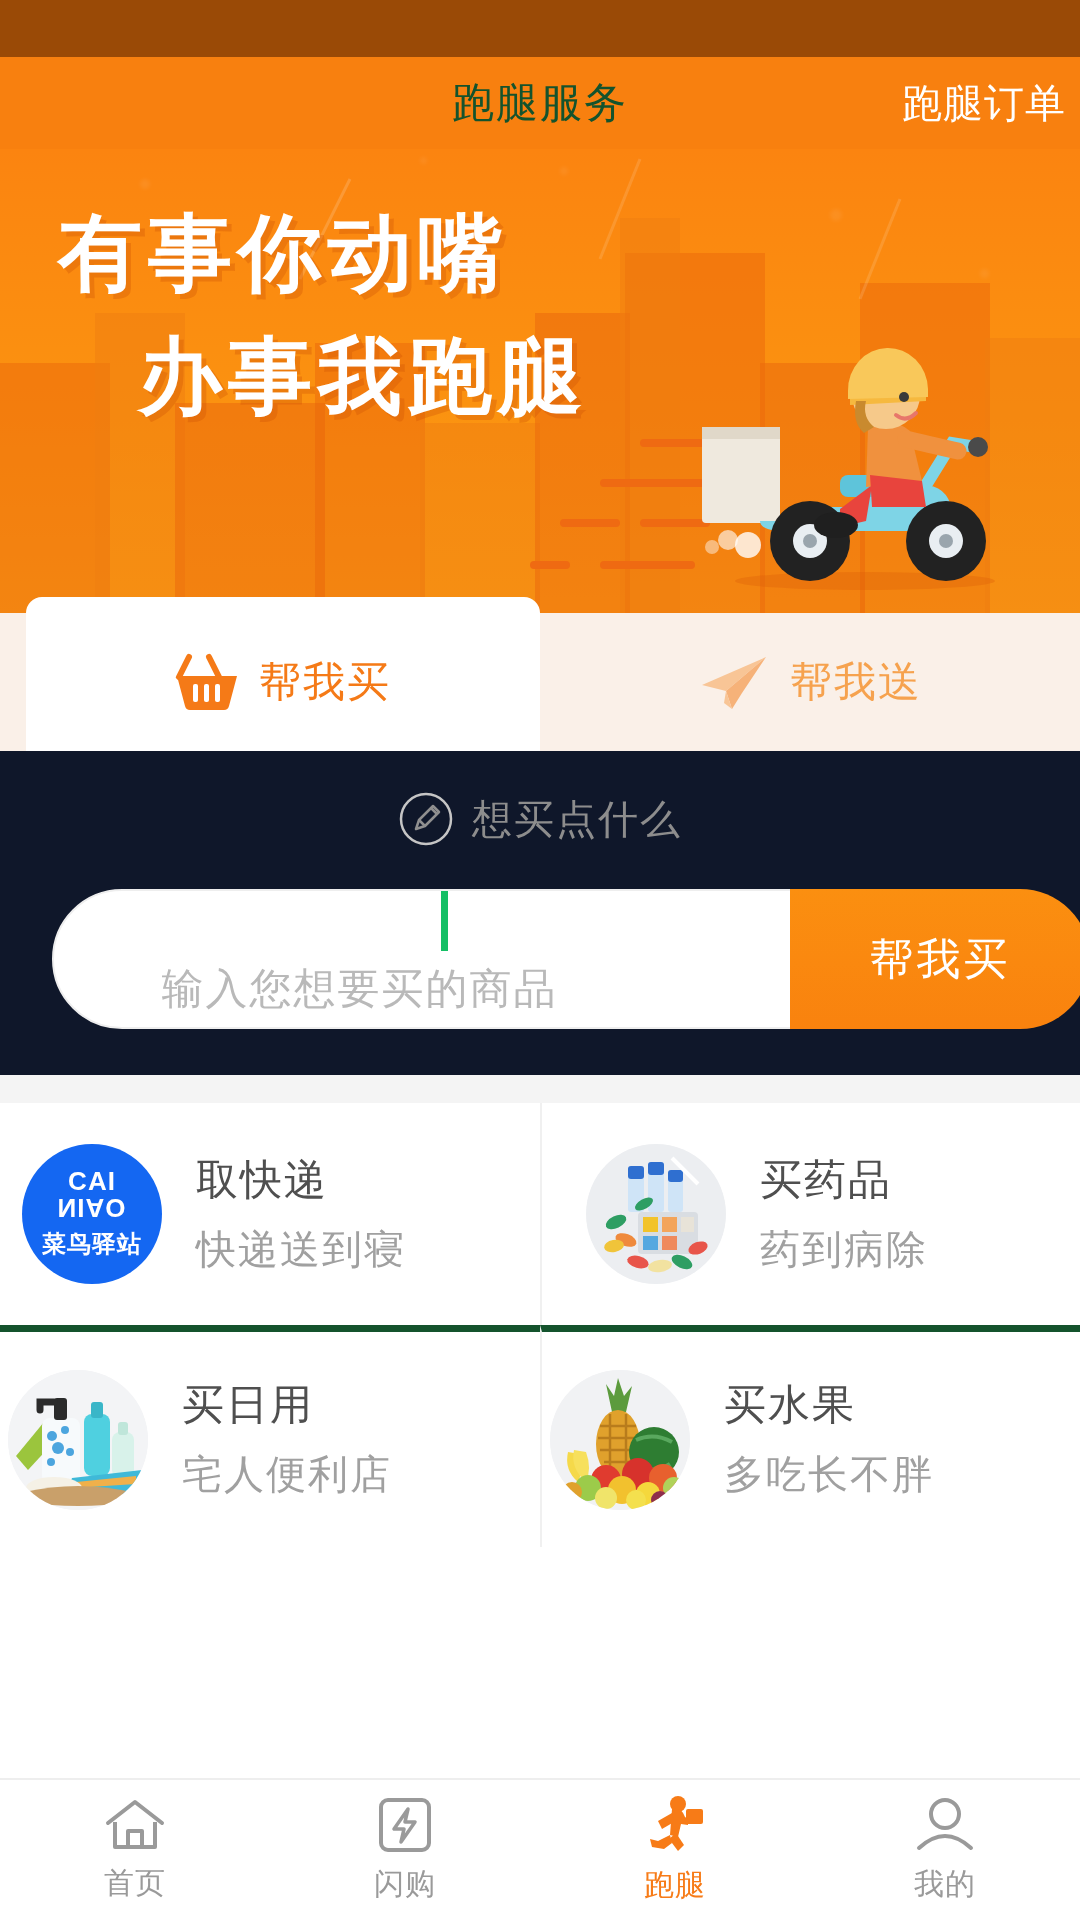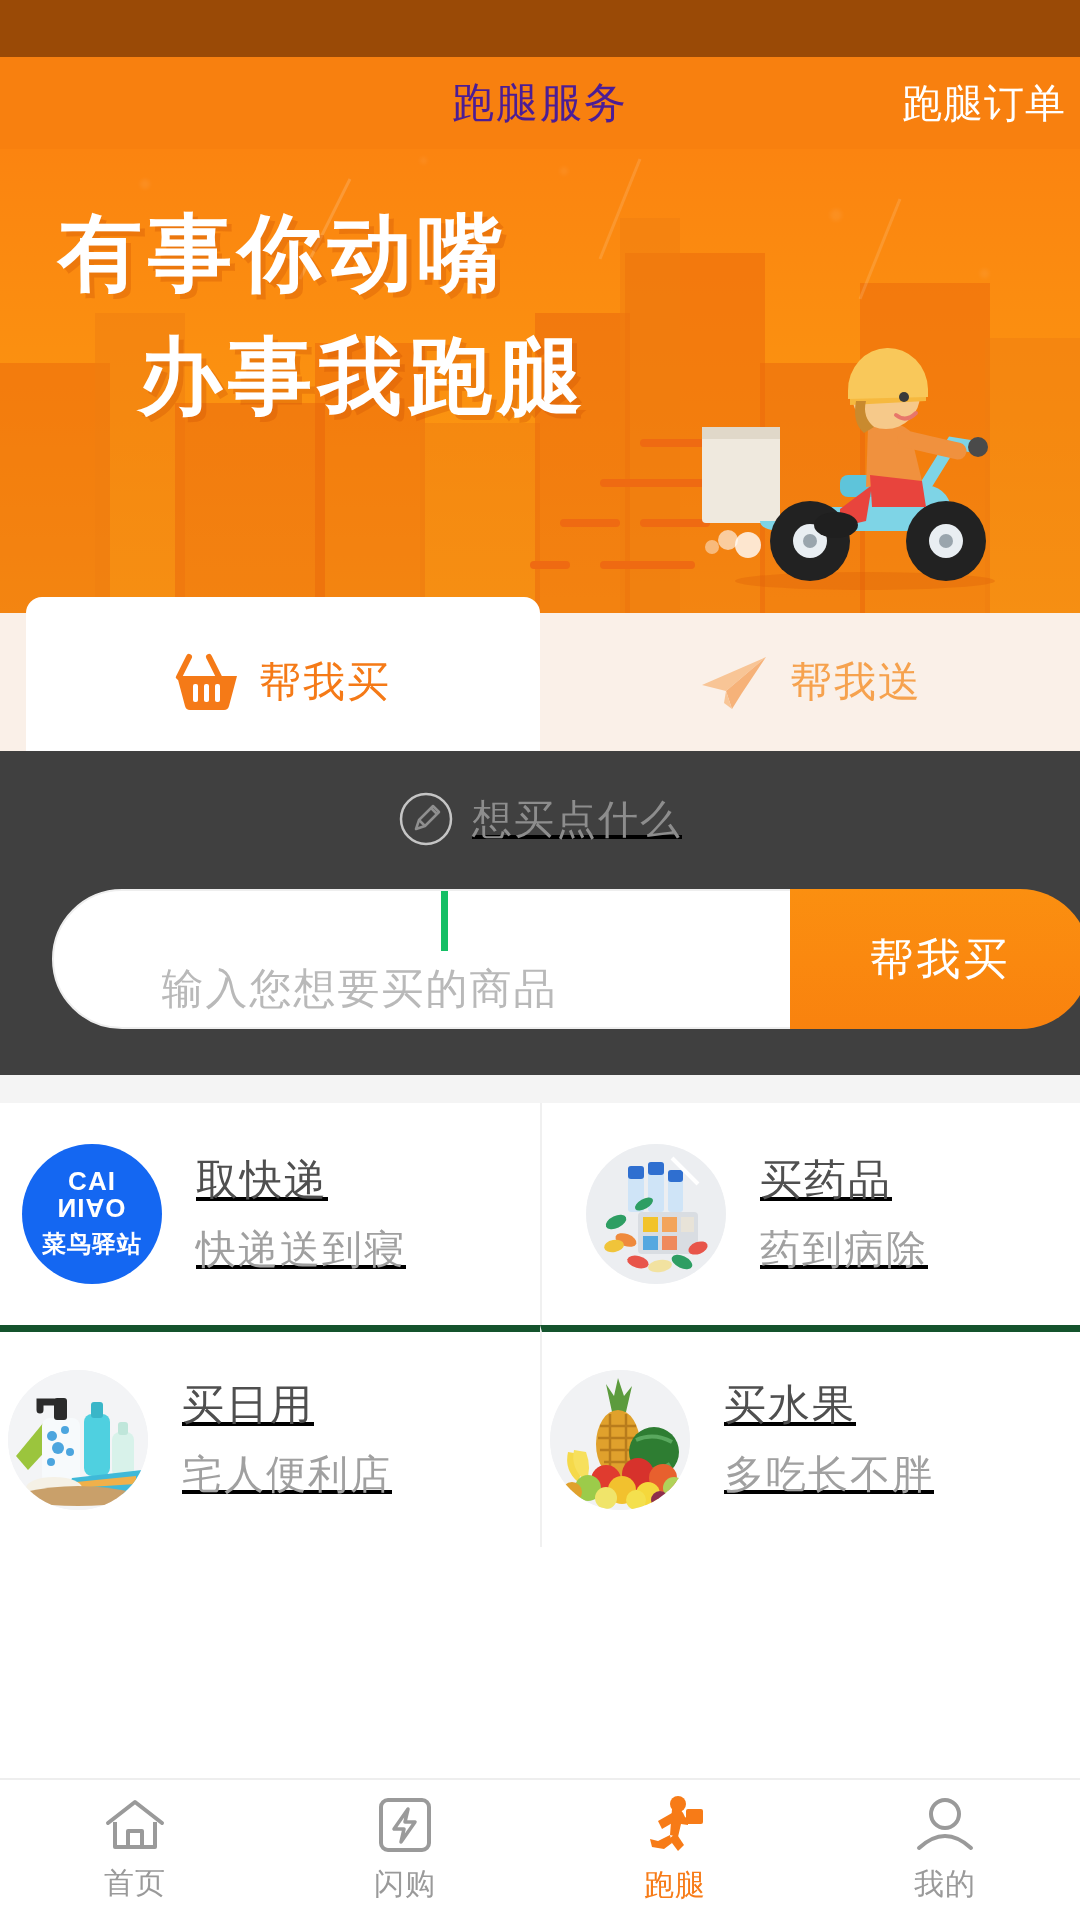--- a/index.html
+++ b/index.html
@@ -23,21 +23,21 @@
     position: relative;
     height: 92px;
     background: #f8800f;
     display: flex;
     align-items: center;
   }
   .header-title {
     position: absolute;
     left: 0; right: 0;
     text-align: center;
-    color: #4c1d95;
+    color: #14532d;
     font-size: 42px;
     letter-spacing: 2px;
     line-height: 92px;
   }
   .header-action {
     position: absolute;
     right: 14px;
     color: #ffffff;
     font-size: 40px;
     letter-spacing: 1px;
@@ -122,24 +122,23 @@
     padding-top: 16px;
     max-width: 514px;
   }
   .tab-label { font-size: 42px; letter-spacing: 2px; }
   .tab.active .tab-label { color: #f57a17; }
   .tab.inactive .tab-label { color: #f6a24e; }
   .tab-icon { display: block; }
 
   
   .buypanel {
-    background: #404040;
+    background: #0f172a;
     padding-top: 40px;
     padding-bottom: 46px;
-    text-decoration: underline;
   }
   .prompt {
     display: flex;
     align-items: center;
     justify-content: center;
     gap: 18px;
     margin-bottom: 42px;
   }
   .prompt-text {
     color: #8d8d8d;
@@ -196,21 +195,20 @@
   }
 
   
   .separator { height: 28px; background: #f4f4f4; }
 
   
   .grid {
     background: #ffffff;
     display: grid;
     grid-template-columns: 1fr 1fr;
-    text-decoration: underline;
   }
   .cell {
     height: 222px;
     display: flex;
     align-items: center;
     gap: 34px;
     padding-left: 22px;
     position: relative;
   }
   .cell.col2 { border-left: 2px solid #f0f0f0; padding-left: 44px; }

